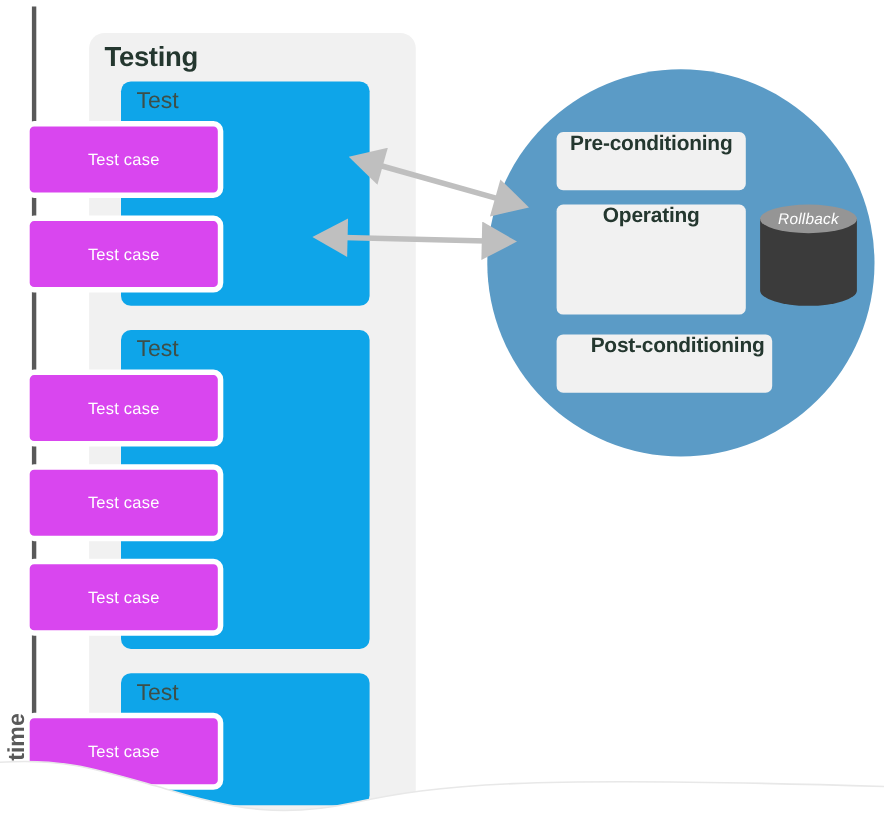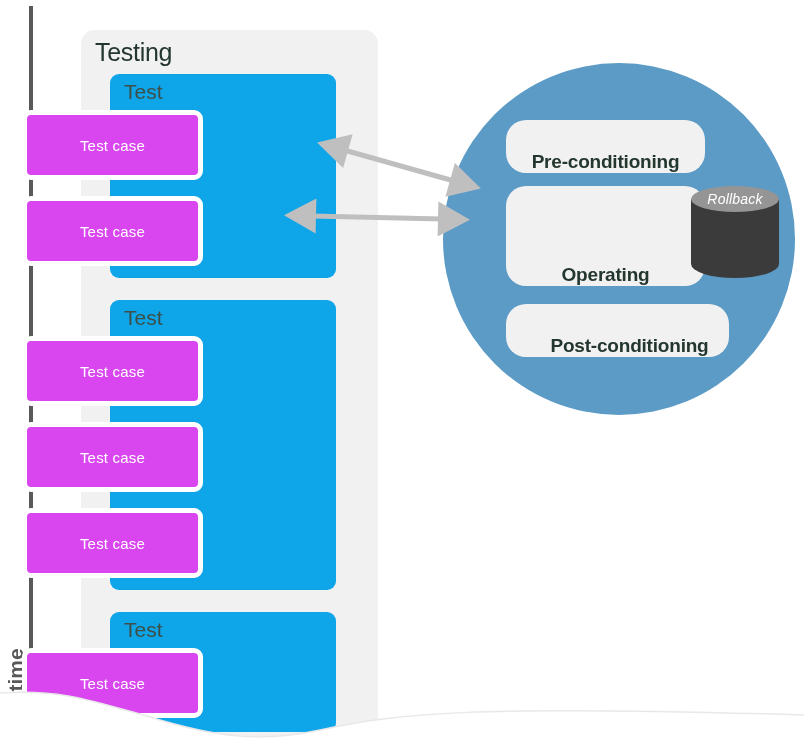--- a/index.html
+++ b/index.html
@@ -49,21 +49,21 @@
     width: 297px;
     height: 713px;
     background: #f1f1f1;
     border-radius: 14px;
   }
   #testing-title {
     position: absolute;
     left: 95px;
     top: 38px;
     font-size: 25px;
-    font-weight: normal;
+    font-weight: bold;
     color: #24372f;
     letter-spacing: -0.3px;
   }
 
   .test-group {
     position: absolute;
     background: #0ea5e9;
     border-radius: 9px;
     left: 110px;
     width: 226px;
@@ -112,25 +112,25 @@
     left: 443px;
     top: 63px;
     width: 352px;
     height: 352px;
     border-radius: 50%;
     background: #5b9bc6;
   }
   .phase-box {
     position: absolute;
     left: 506px;
-    width: 199px;
+    width: 172px;
     background: #f1f1f1;
-    border-radius: 20px;
+    border-radius: 6px;
     display: flex;
-    align-items: flex-end;
+    align-items: flex-start;
   }
   .phase-label {
     width: 100%;
     text-align: center;
     font-size: 19px;
     font-weight: bold;
     color: #24372f;
     letter-spacing: -0.2px;
   }
   #phase-pre  { top: 120px; height: 53px; }

